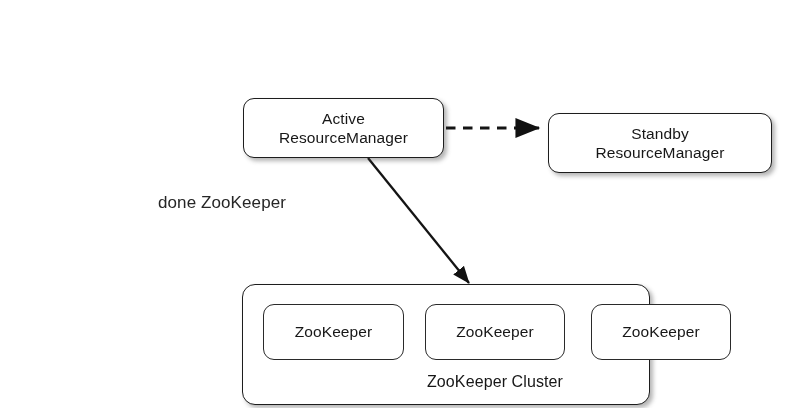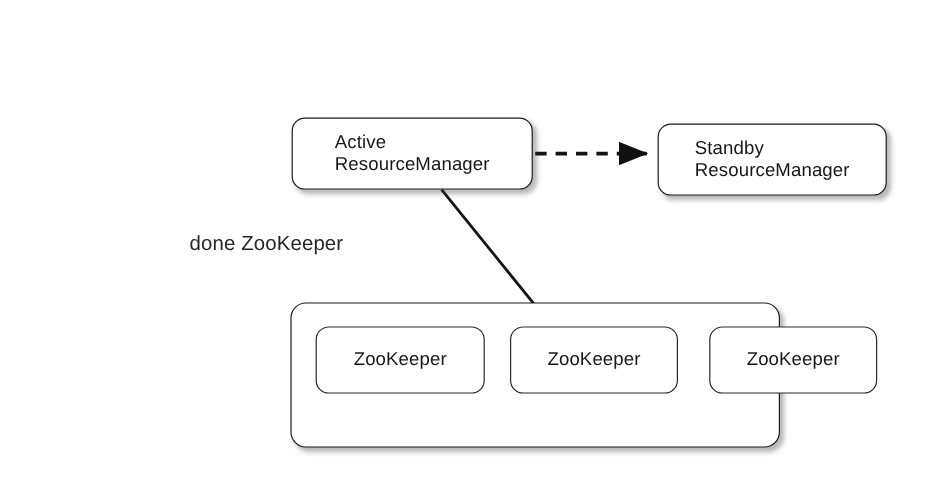--- a/index.html
+++ b/index.html
@@ -51,48 +51,48 @@
   .node-box {
     position: absolute;
     box-sizing: border-box;
     background: #ffffff;
     border: 1.6px solid #1d1d1d;
     border-radius: 11px;
     box-shadow: 3px 3px 4px rgba(60,60,60,0.38);
     display: flex;
     align-items: center;
     justify-content: center;
-    text-align: left;
+    text-align: center;
   }
   .node-label {
     font-size: 15.5px;
     line-height: 19px;
     color: #171717;
     letter-spacing: 0.1px;
   }
   .node-label span { display: block; }
 
   #node-active-rm {
     left: 243px;
     top: 98px;
     width: 201px;
     height: 60px;
   }
   #node-standby-rm {
     left: 548px;
-    top: 103px;
-    width: 191px;
+    top: 113px;
+    width: 224px;
     height: 60px;
   }
 
   
   #zookeeper-cluster {
     position: absolute;
     left: 242px;
-    top: 252px;
+    top: 284px;
     width: 408px;
     height: 121px;
     box-sizing: border-box;
     background: #ffffff;
     border: 1.6px solid #1d1d1d;
     border-radius: 13px;
     box-shadow: 3px 3px 4px rgba(60,60,60,0.38);
   }
   .zk-node {
     position: absolute;
@@ -168,13 +168,14 @@
 <div id="zookeeper-cluster">
   <div class="zk-node" id="zk-node-0">
     <span class="zk-node-label">ZooKeeper</span>
   </div>
   <div class="zk-node" id="zk-node-1">
     <span class="zk-node-label">ZooKeeper</span>
   </div>
   <div class="zk-node" id="zk-node-2">
     <span class="zk-node-label">ZooKeeper</span>
   </div>
+  <div id="zookeeper-cluster-label">ZooKeeper Cluster</div>
 </div>
 
 </body></html>

